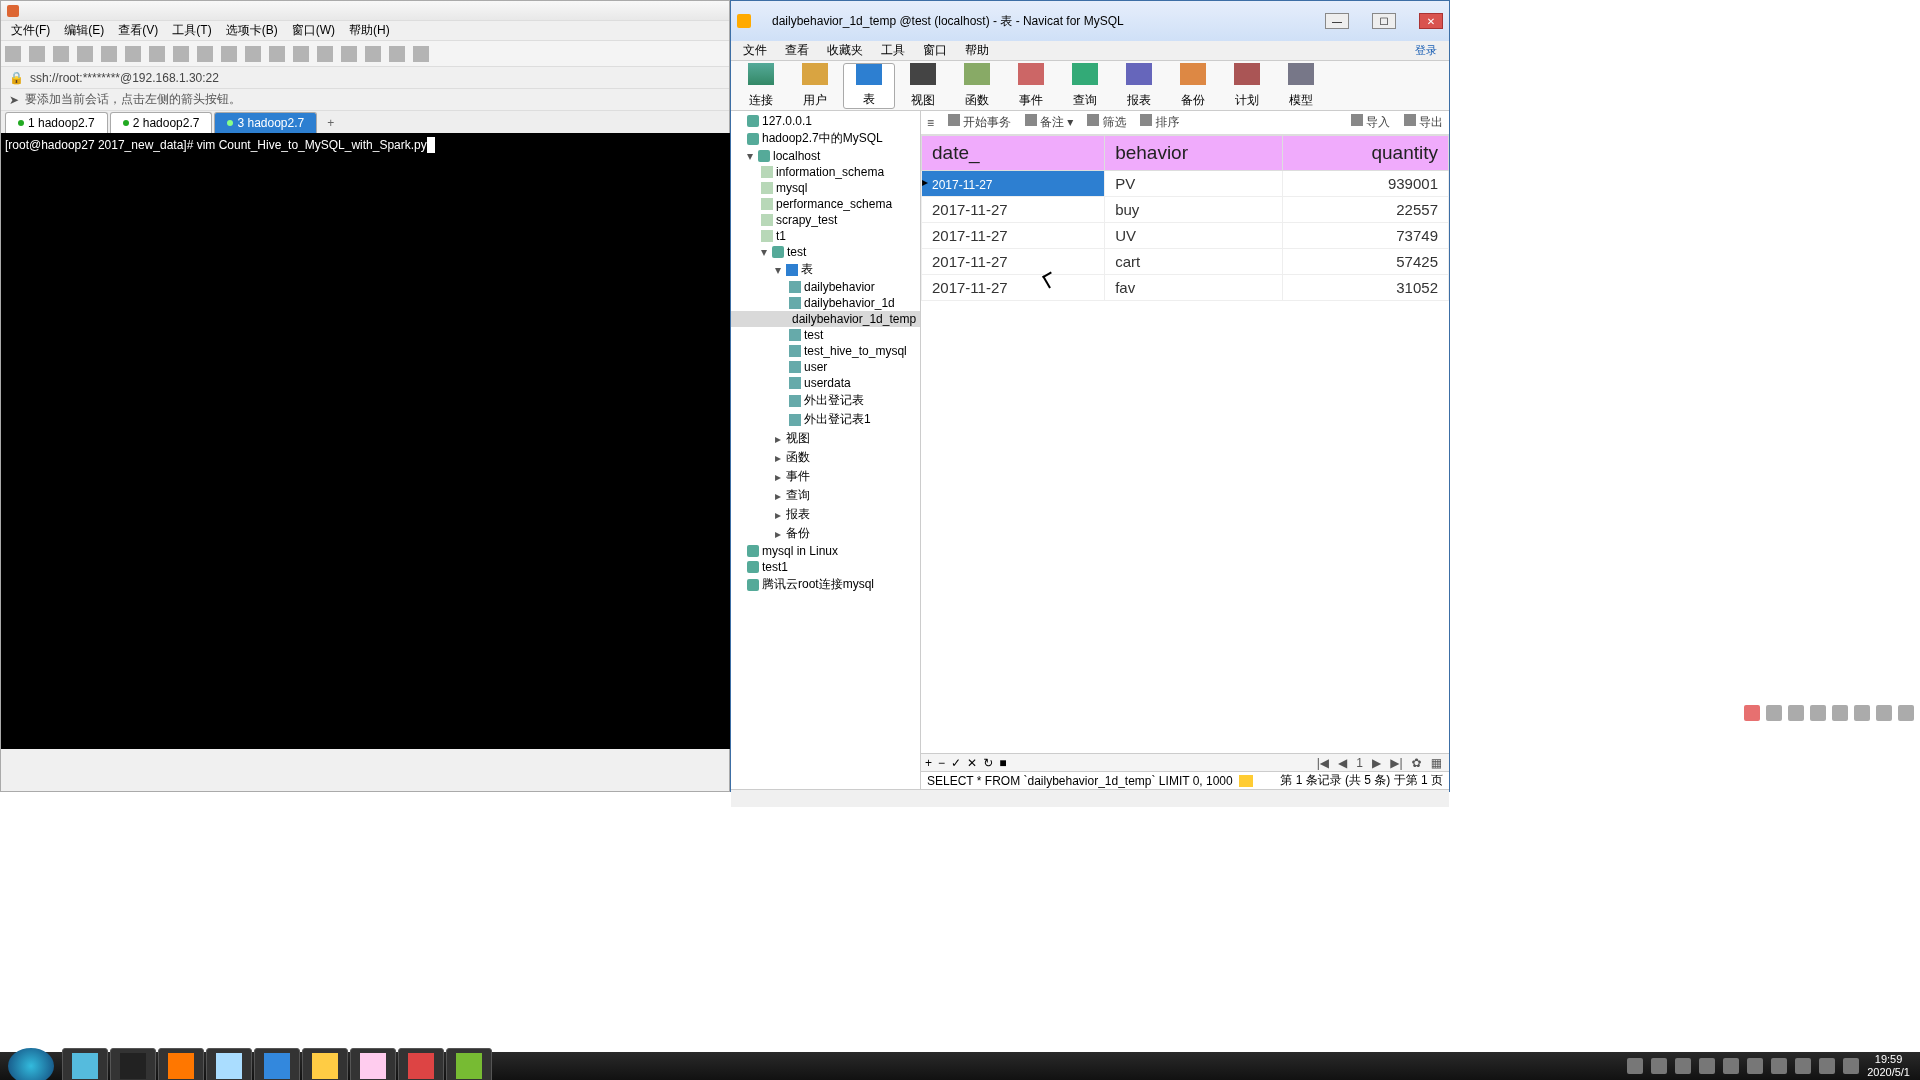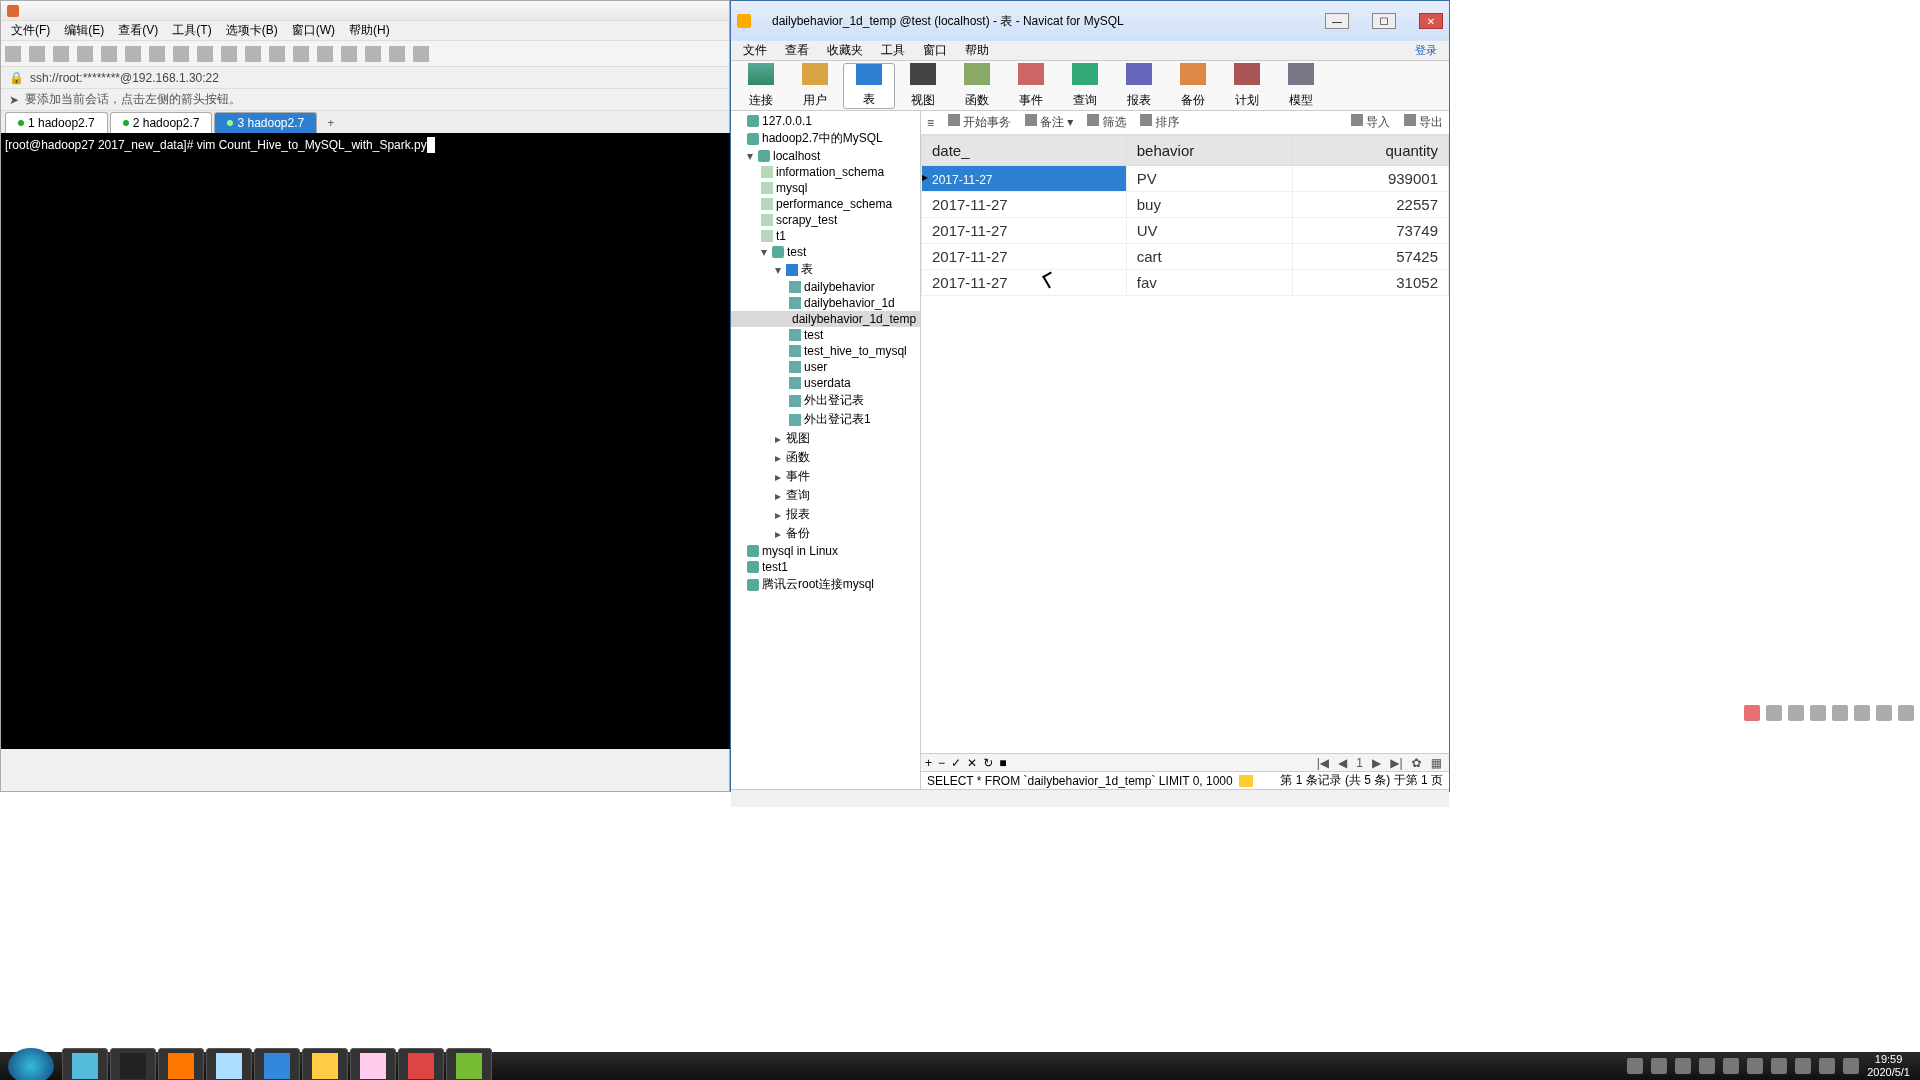--- a/index.html
+++ b/index.html
@@ -65,21 +65,21 @@
 .tbl{background:#6aa}
 .content{flex:1;display:flex;flex-direction:column;background:#fff;position:relative}
 .ctabs{height:24px;display:flex;align-items:flex-end;border-bottom:1px solid #ccc;background:#f4f4f4}
 .ctab{padding:4px 10px;border:1px solid #ccc;border-bottom:none;background:#fff;margin-right:2px;font-size:11px;display:flex;align-items:center;gap:4px}
 .ctab.sel{background:#fff;font-weight:500}
 .ctab .tico{width:12px;height:12px;background:#2d7fd1}
 .tbar{height:24px;display:flex;align-items:center;padding:0 6px;gap:14px;border-bottom:1px solid #ddd;font-size:11px;color:#444}
 .tbar .grp{display:flex;align-items:flex-start;gap:3px}
 .tbar .ico{width:12px;height:12px;background:#888}
 table{border-collapse:collapse;width:100%}
-th{text-align:left;font-weight:400;padding:6px 10px;border:1px solid #ddd;font-size:15px;background:#e5e5e5;color:#222}
+th{text-align:left;font-weight:400;padding:6px 10px;border:1px solid #ddd;font-size:19px;background:#f0abfc;color:#222}
 td{padding:4px 10px;border:1px solid #eee;font-size:15px;color:#333}
 tr.selrow td:first-child{background:#2d7fd1;color:#fff}
 .rowmark{position:absolute;left:0;width:8px;color:#000}
 .datagrid{position:relative;flex:1;overflow:auto}
 .grid-foot{height:18px;border-top:1px solid #ccc;background:#f4f4f4;display:flex;align-items:center;padding:0 4px;gap:6px;font-size:11px}
 .grid-foot .nav{display:flex;gap:3px;margin-left:auto}
 .grid-foot .nav span{padding:0 3px;color:#555}
 .sqlbar{height:18px;border-top:1px solid #ccc;padding:1px 6px;font-size:11px;display:flex;align-items:center}
 .sqlbar .warn{width:14px;height:12px;background:#fc3;margin:0 6px}
 .sqlbar .pageinfo{margin-left:auto}

